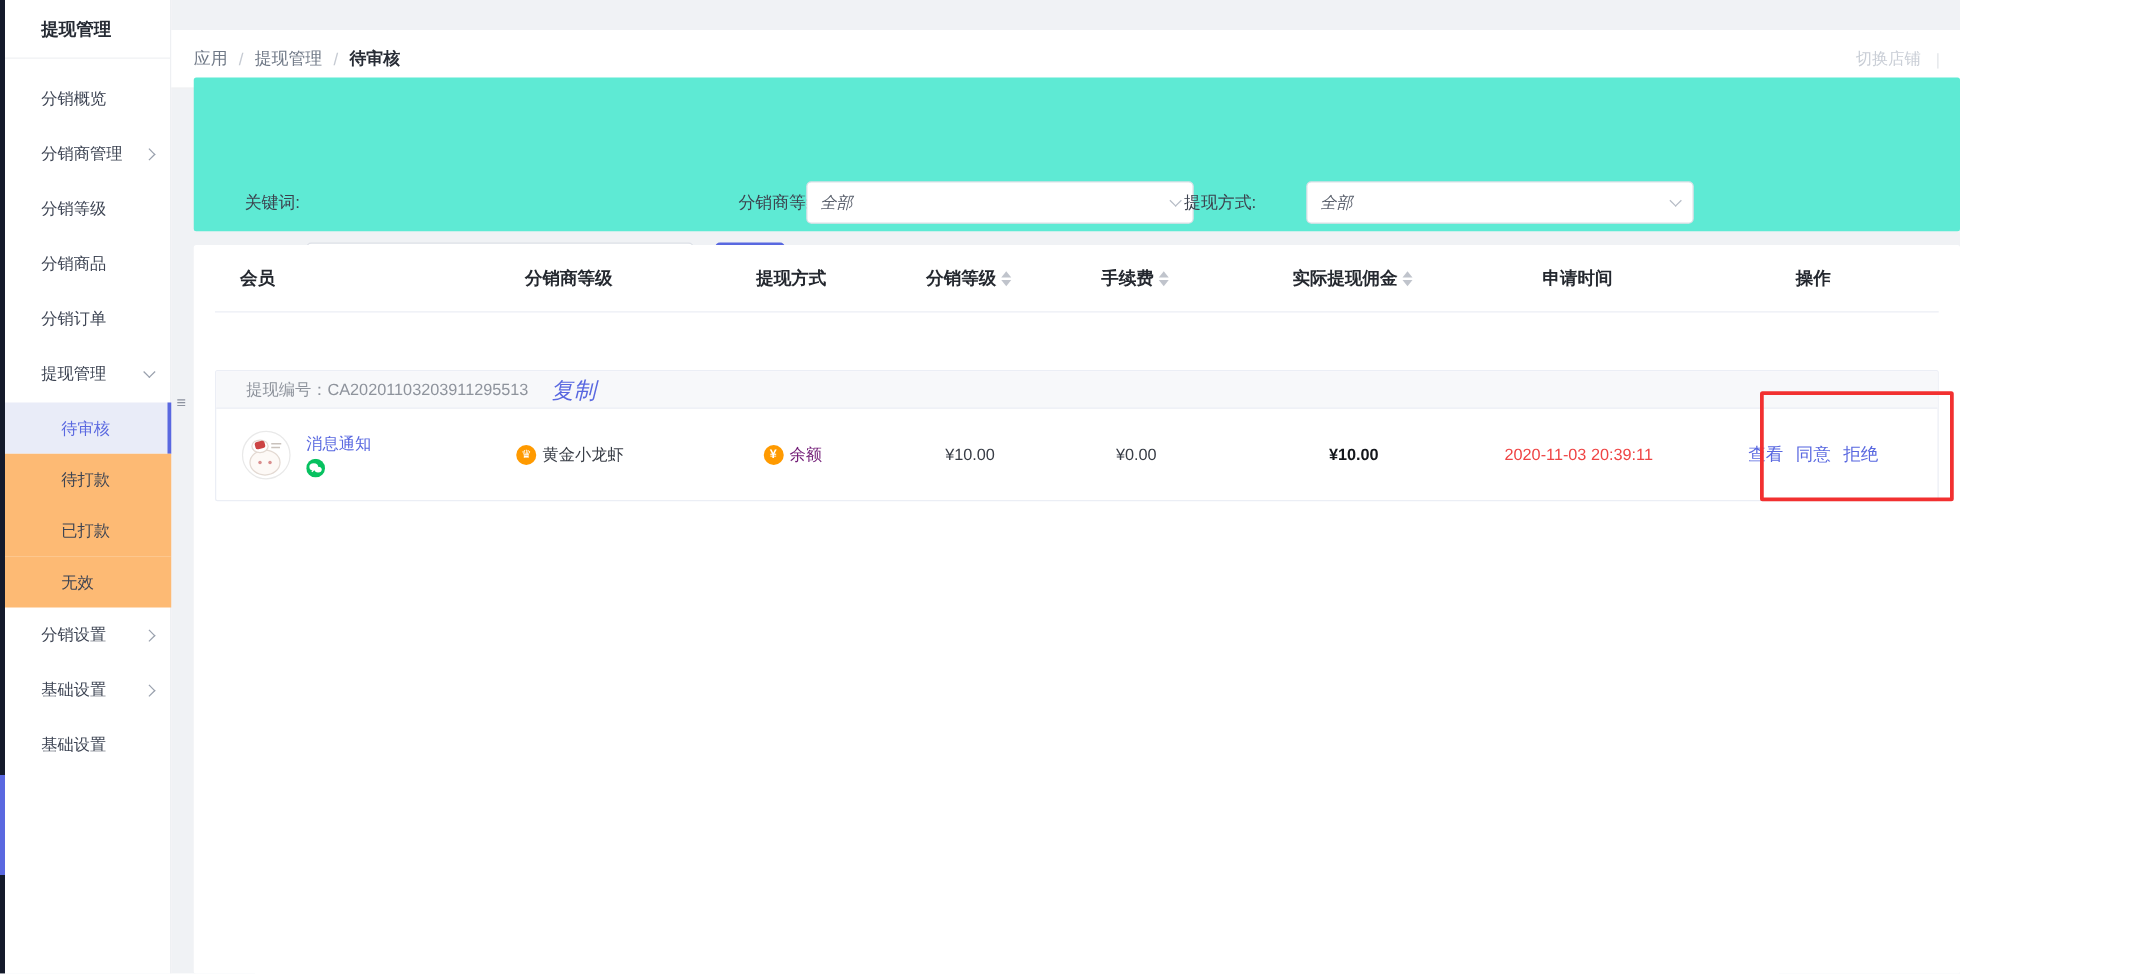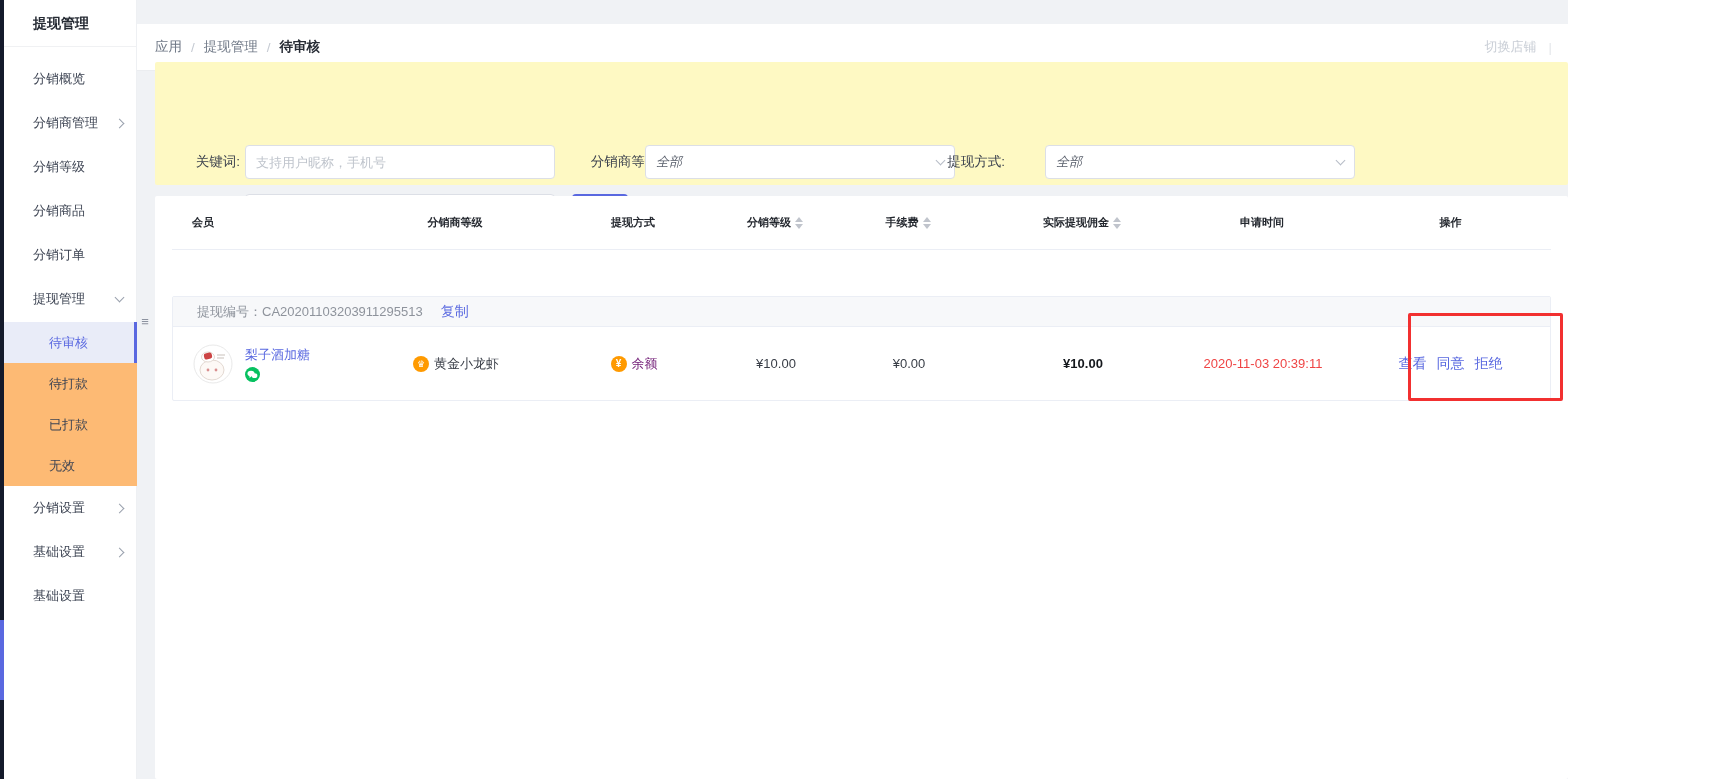--- a/index.html
+++ b/index.html
@@ -27,49 +27,49 @@
   .topbar { position:absolute; left:137px; top:0; width:1431px; height:47px; background:#fff; border-bottom:1px solid #ebedf0; display:flex; align-items:center;margin-top:24px; }
   .crumbs { display:flex; align-items:center; gap:9px; margin-left:18px; font-size:13.5px; }
   .crumb { color:#6f7886; cursor:pointer; }
   .crumb-sep { color:#c5cad2; }
   .crumb.current { color:#272c35; font-weight:bold; cursor:default; }
   .topbar-right { margin-left:auto; margin-right:16px; display:flex; align-items:center; gap:12px; font-size:13px; }
   .switch-shop { color:#c9ced6; cursor:pointer; }
   .top-divider { color:#e3e6ea; }
 
   
-  .filter-card { position:absolute; left:155px; top:62px; width:1413px; height:123px; background:#fef9c3; border-radius:2px; }
+  .filter-card { position:absolute; left:155px; top:62px; width:1413px; height:123px; background:#5eead4; border-radius:2px; }
   .f-label { position:absolute; font-size:13.5px; color:#3c424e; text-align:right; width:90px; line-height:34px; }
   .f-input { position:absolute; height:34px; width:310px; border:1px solid #dcdfe6; border-radius:4px; font-size:13px; color:#3c424e; padding:0 10px; outline:none; font-family:inherit; }
   .f-input::placeholder { color:#bfc4cc; }
   .f-select { position:absolute; height:34px; width:310px; border:1px solid #dcdfe6; border-radius:4px; font-size:13px; color:#5c626e; padding:0 10px; display:flex; align-items:center; cursor:pointer; background:#fff; }
   .f-select .val { flex:1;font-style:italic; }
   .f-select .chev { border-color:#b6bcc6; margin-top:-3px; }
   .date-wrap { position:absolute; width:310px; height:34px; }
   .date-wrap .f-input { left:0; top:0; width:310px; padding-right:32px; }
   .cal { position:absolute; right:10px; top:10px; width:14px; height:13px; border:1.4px solid #c8ccd4; border-radius:2px; pointer-events:none; }
   .cal::before { content:""; position:absolute; top:2px; left:2px; right:2px; height:2px; background:#d2d6dd; }
   .btn-search { position:absolute; width:56px; height:34px; background:#5968e0; color:#fff; border:none; border-radius:4px; font-size:13.5px; cursor:pointer; font-family:inherit; }
   .link { color:#5968e0; font-size:14px; cursor:pointer; text-decoration:none; }
   .lnk-reset { position:absolute; line-height:34px; }
 
   
   .table-card { position:absolute; left:155px; top:196px; width:1413px; height:583px; background:#fff; border-radius:2px; }
   .tgrid { display:grid; grid-template-columns:196px 174px 182px 102px 164px 184px 176px auto; align-items:center; }
-  .thead { height:54px; margin:0 17px; border-bottom:1px solid #ebeef5; font-size:11px; font-weight:bold; color:#24282f; }
+  .thead { height:54px; margin:0 17px; border-bottom:1px solid #ebeef5; font-size:14px; font-weight:bold; color:#24282f; }
   .th { text-align:center; display:flex; align-items:center; justify-content:center; gap:4px; }
   .th.first { justify-content:flex-start; padding-left:20px; }
   .sort { display:inline-flex; flex-direction:column; gap:2px; cursor:pointer; }
   .sort i { display:block; width:0; height:0; border-left:4px solid transparent; border-right:4px solid transparent; }
   .sort .up { border-bottom:5px solid #c0c4cc; }
   .sort .down { border-top:5px solid #c0c4cc; }
 
   .group-box { position:absolute; left:17px; top:100px; width:1379px; height:105px; border:1px solid #ebeef5; border-radius:2px; }
   .group-bar { height:30px; background:#f7f8fa; border-bottom:1px solid #ebeef5; display:flex; align-items:center; padding-left:24px; font-size:13px; color:#8e939c; }
-  .group-bar .copy { margin-left:18px; font-size:14px; }
+  .group-bar .copy { margin-left:18px; font-size:18px;font-style:italic; }
   .trow { height:73px; font-size:13px; color:#383d46; }
   .td { text-align:center; display:flex; align-items:center; justify-content:center; gap:5px; }
   .td.first { justify-content:flex-start; padding-left:20px; gap:12px; }
   .member-meta { display:flex; flex-direction:column; align-items:flex-start; gap:3px; }
   .member-name { font-size:13px; }
   .badge { display:inline-flex; width:16px; height:16px; border-radius:50%; background:#ff9a00; color:#fff; align-items:center; justify-content:center; flex:0 0 16px; }
   .badge.crown { font-size:9px; }
   .badge.yen { font-size:10px; font-weight:bold; }
   .method-txt { color:#701a75; }
   .amt-strong { font-weight:bold; color:#14171c; }
@@ -148,21 +148,20 @@
         <span class="crumb current">待审核</span>
       </div>
       <div class="topbar-right">
         <span class="switch-shop">切换店铺</span>
         <span class="top-divider">|</span>
       </div>
     </div>
 
     <div class="filter-card">
       <div class="f-label" style="left:-5px; top:83px;">关键词:</div>
-      <input class="f-input" style="left: 90px; top: 83px;" placeholder="支持用户昵称，手机号">
 
       <div class="f-label" style="left:417px; top:83px;">分销商等级:</div>
       <div class="f-select" style="left:490px; top:83px;">
         <span class="val">全部</span>
         <span class="chev d"></span>
       </div>
 
       <div class="f-label" style="left:760px; top:83px;">提现方式:</div>
       <div class="f-select" style="left:890px; top:83px;">
         <span class="val">全部</span>
@@ -219,21 +218,21 @@
             <svg width="40" height="40" viewBox="0 0 40 40">
               <circle cx="20" cy="20" r="19" fill="#ffffff" stroke="#e9e9e9"></circle>
               <ellipse cx="19" cy="26" rx="12" ry="10" fill="#fdf9f6" stroke="#e3d9d2"></ellipse>
               <ellipse cx="15" cy="13" rx="6.5" ry="5" fill="#ffffff" stroke="#e3d9d2"></ellipse>
               <rect x="11" y="9" width="8" height="6" rx="2" fill="#cc4444" transform="rotate(-14 15 12)"></rect>
               <path d="M24 11 h8 M24 14 h7" stroke="#c9c2bc" stroke-width="1.2" fill="none"></path>
               <circle cx="15" cy="26" r="1.4" fill="#d98f8f"></circle>
               <circle cx="23" cy="26" r="1.4" fill="#d98f8f"></circle>
             </svg>
             <div class="member-meta">
-              <span class="link member-name">梨子酒加糖</span>
+              <span class="link member-name">消息通知</span>
               <svg width="15" height="15" viewBox="0 0 24 24">
                 <circle cx="12" cy="12" r="12" fill="#07c160"></circle>
                 <ellipse cx="9.6" cy="10.4" rx="5.6" ry="4.5" fill="#ffffff"></ellipse>
                 <ellipse cx="15.2" cy="13.8" rx="4.6" ry="3.7" fill="#ffffff"></ellipse>
                 <path d="M7.2 16.5 L9.4 14.4" stroke="#ffffff" stroke-width="1.8"></path>
               </svg>
             </div>
           </div>
           <div class="td">
             <span class="badge crown">♛</span>

